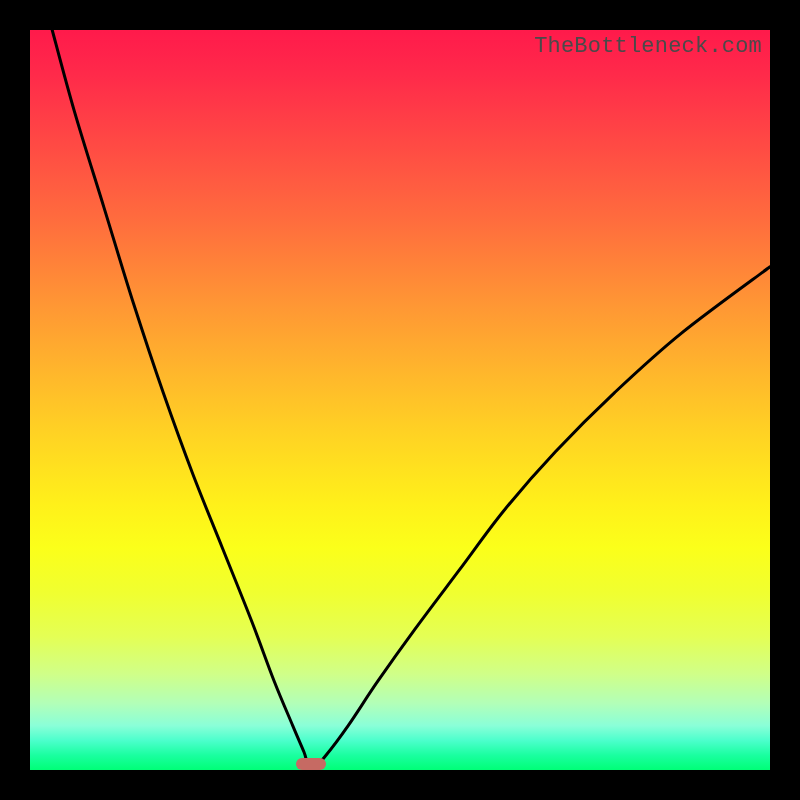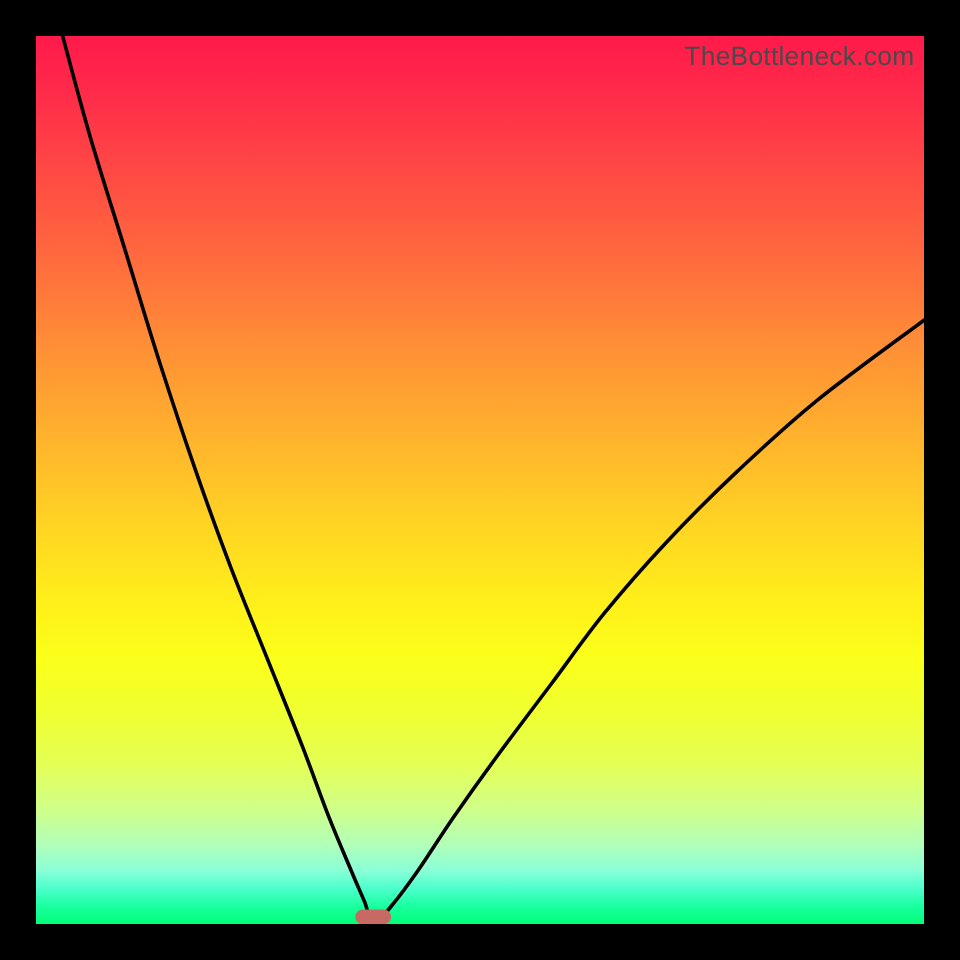--- a/index.html
+++ b/index.html
@@ -54,20 +54,21 @@
   }
   .watermark {
     position: absolute;
     top: 4px;
     right: 8px;
     color: #4a4a4a;
     font-size: 22px;
     font-weight: 500;
     letter-spacing: 0.2px;
     user-select: none;
+    font-family: Liberation Mono, monospace;
   }
   svg.curve {
     position: absolute;
     inset: 0;
   }
   .marker {
     position: absolute;
     width: 30px;
     height: 12px;
     border-radius: 6px;

